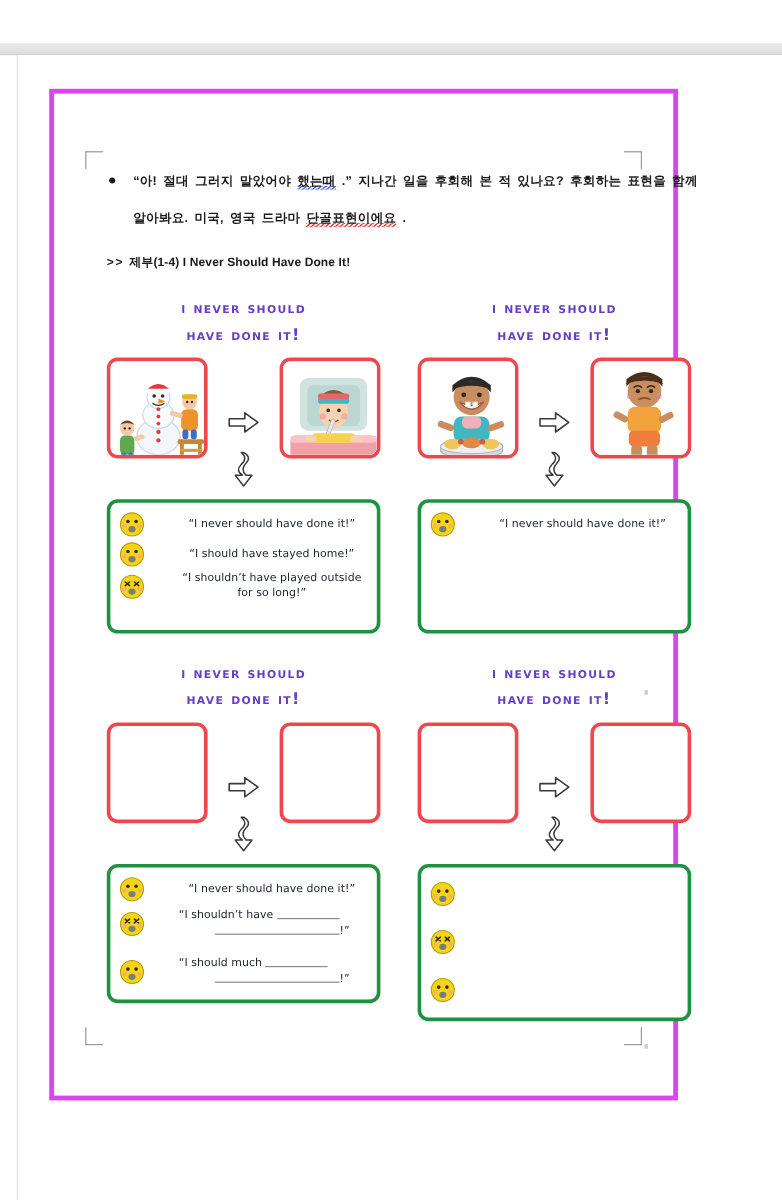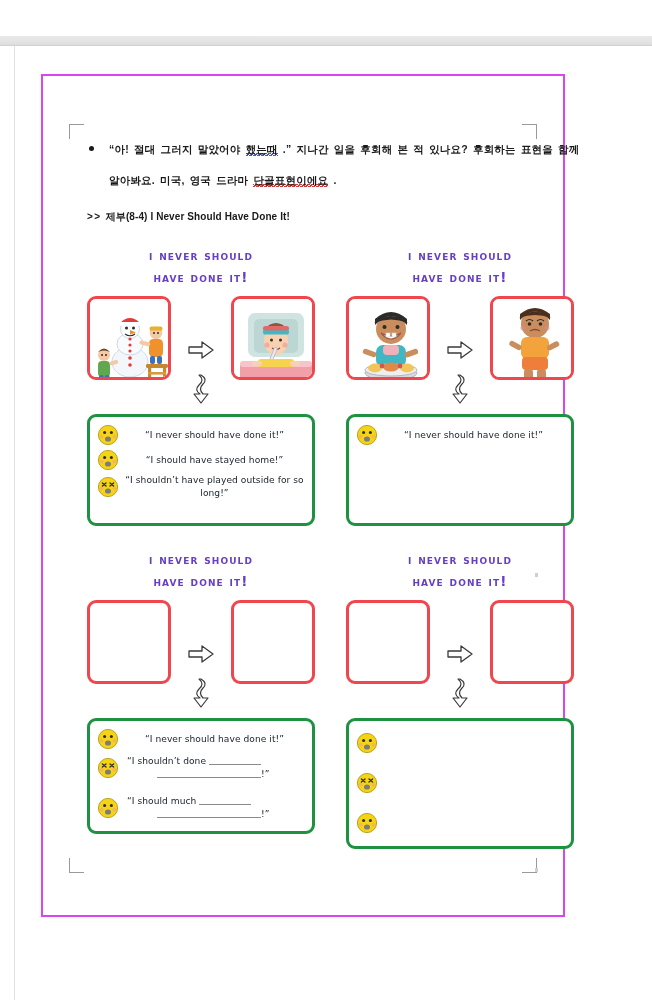--- a/index.html
+++ b/index.html
@@ -30,21 +30,21 @@
     border-left: 1px solid #e0e0e0;
     margin-left: 14px;
   }
 
   
   .page {
     position: absolute;
     left: 26px; top: 28px;
     width: 524px; height: 843px;
     background: #ffffff;
-    border: 2px solid #d946ef;
+    border: 4px solid #d946ef;
   }
   
   .crop {
     position: absolute;
     width: 15px; height: 15px;
     pointer-events: none;
   }
   .crop.tl { left: 26px;  top: 48px;  border-left: 1.2px solid #9a9a9a; border-top: 1.2px solid #9a9a9a; }
   .crop.tr { right: 26px; top: 48px;  border-right:1.2px solid #9a9a9a; border-top: 1.2px solid #9a9a9a; }
   .crop.bl { left: 26px;  bottom: 42px; border-left: 1.2px solid #9a9a9a; border-bottom:1.2px solid #9a9a9a; }
@@ -170,20 +170,21 @@
   }
   .sent-row:last-child { margin-bottom: 0; }
   .sent-text {
     flex: 1;
     text-align: center;
     font-size: 9.1px;
     line-height: 13px;
     color: #18202b;
     font-family: "DejaVu Sans", sans-serif;
     letter-spacing: .05px;
+    margin-left: 20px;
   }
   .sent-text.blanky { text-align: left; padding-left: 2px; }
   .blank {
     display: inline-block;
     border-bottom: 1.1px solid #8a8a8a;
     min-width: 52px;
     height: 9px;
     vertical-align: -1px;
   }
   .blank.wider { min-width: 104px; }
@@ -218,21 +219,21 @@
       <div class="body-block">
         <div class="bullet-para">
           <span class="bullet-dot"></span>
           <span>“아! 절대 그러지 말았어야 </span>
           <span class="sq-blue">했는때</span>
           <span>.” 지나간 일을 후회해 본 적 있나요? 후회하는 표현을 함께 알아봐요. 미국, 영국 드라마 </span>
           <span class="sq-red">단골표현이에요</span>
           <span>.</span>
         </div>
         <div class="attach-line">
-          <span class="gt">&gt;&gt;</span><span>제부(8-4) I Never Should Have Done It!</span>
+          <span class="gt">&gt;&gt;</span><span>제부(1-4) I Never Should Have Done It!</span>
         </div>
       </div>
 
       <div class="sheet-grid">
 
         <div class="card">
           <div class="card-title">
             <span>I never should</span>
             <span class="l2">have done it!</span>
           </div>
@@ -478,21 +479,21 @@
               <span class="face">
                 <svg viewBox="0 0 22 22" width="22" height="22">
                   <circle cx="11" cy="11" r="9.6" fill="#f5d416" stroke="#b79a0c" stroke-width=".9"></circle>
                   <path d="M5.4 7 L9 10 M9 7 L5.4 10" stroke="#2b2b2b" stroke-width="1.3" stroke-linecap="round"></path>
                   <path d="M13 7 L16.6 10 M16.6 7 L13 10" stroke="#2b2b2b" stroke-width="1.3" stroke-linecap="round"></path>
                   <ellipse cx="11" cy="15" rx="3" ry="2.6" fill="#7c7c7c"></ellipse>
                   <circle cx="4.6" cy="12.6" r="1.9" fill="#f29a9a" opacity=".55"></circle>
                   <circle cx="17.4" cy="12.6" r="1.9" fill="#f29a9a" opacity=".55"></circle>
                 </svg>
               </span>
-              <span class="sent-text blanky"><span>“I shouldn’t done </span><span class="blank"></span><br><span style="display:inline-block;width:30px"></span><span class="blank wider"></span><span>!”</span></span>
+              <span class="sent-text blanky"><span>“I shouldn’t have </span><span class="blank"></span><br><span style="display:inline-block;width:30px"></span><span class="blank wider"></span><span>!”</span></span>
             </div>
             <div class="sent-row tall">
               <span class="face">
                 <svg viewBox="0 0 22 22" width="22" height="22">
                   <circle cx="11" cy="11" r="9.6" fill="#f5d416" stroke="#b79a0c" stroke-width=".9"></circle>
                   <circle cx="7.6" cy="8.6" r="1.5" fill="#2b2b2b"></circle>
                   <circle cx="14.4" cy="8.6" r="1.5" fill="#2b2b2b"></circle>
                   <ellipse cx="11" cy="15" rx="3" ry="2.6" fill="#7c7c7c"></ellipse>
                   <circle cx="4.6" cy="12.6" r="1.9" fill="#f29a9a" opacity=".55"></circle>
                   <circle cx="17.4" cy="12.6" r="1.9" fill="#f29a9a" opacity=".55"></circle>

